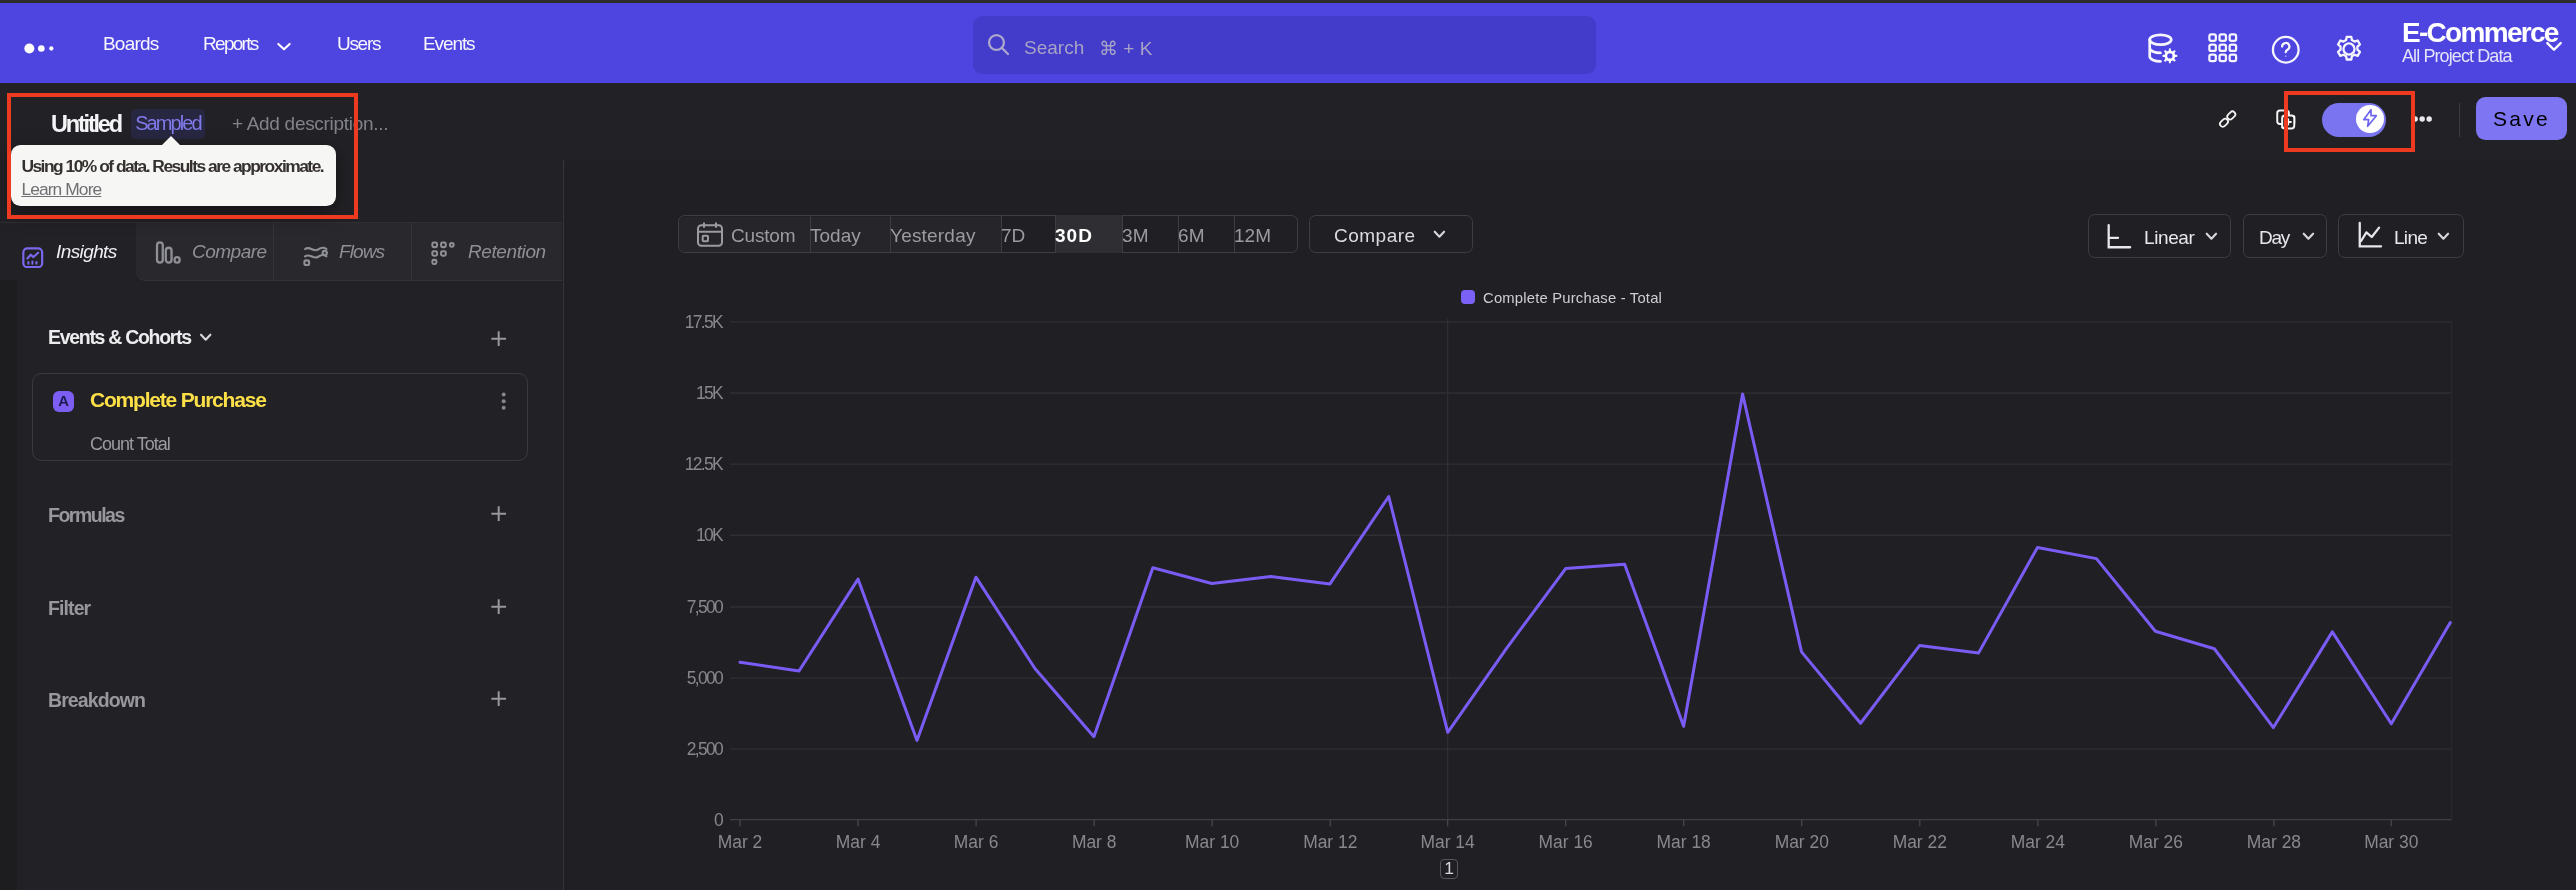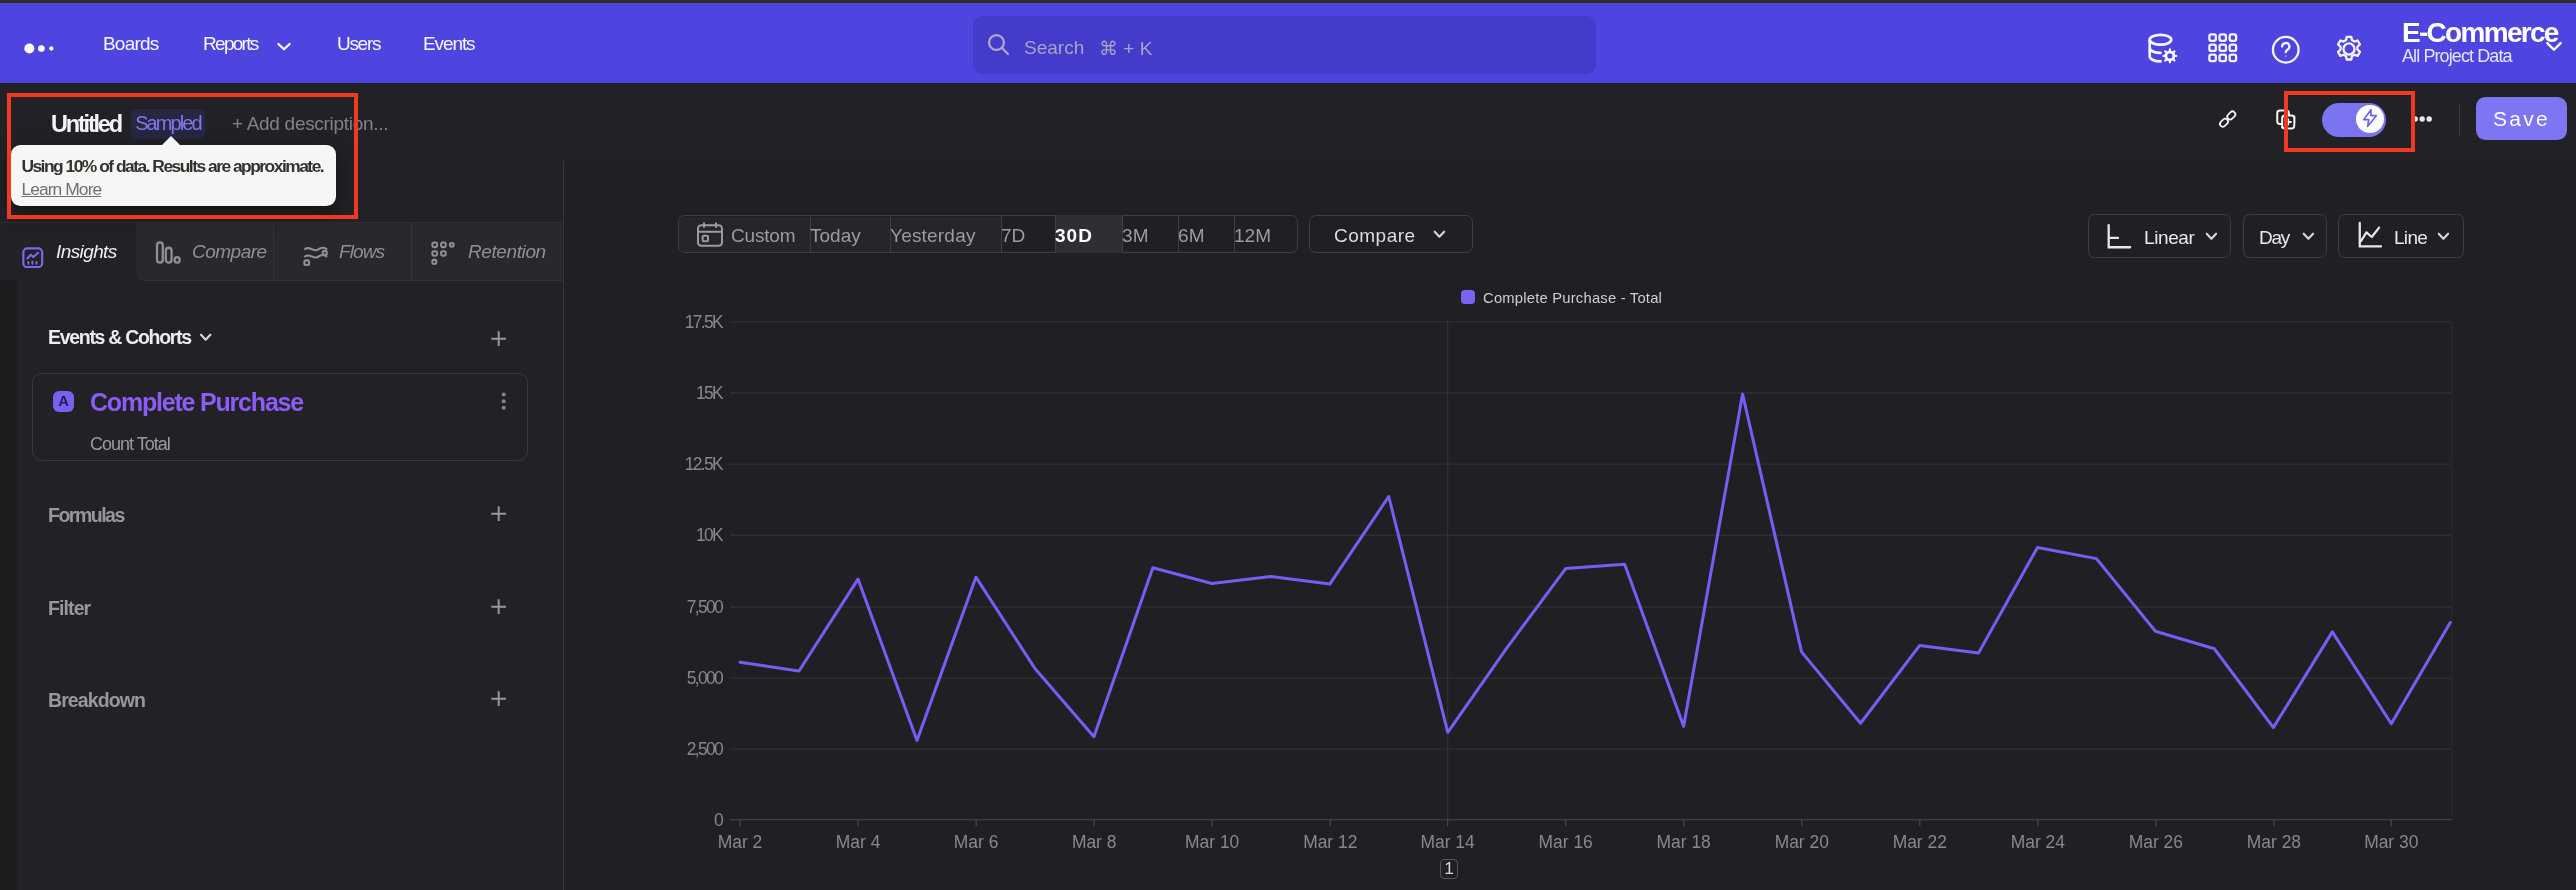--- a/index.html
+++ b/index.html
@@ -15,21 +15,21 @@
   .schint { color:#a7a3c6; font-size:19px; top:34px; }
   .ticon { stroke:rgba(255,255,255,0.95); fill:none; stroke-width:3.4; stroke-linecap:round; stroke-linejoin:round; }
   
   #titlebar { left:0; top:83px; width:2576px; height:78px; background:#222226;
     border-bottom:1.3px solid #2e2e33; }
   #sampled { left:131px; top:26px; width:74px; height:29.5px; background:#282742;
     border-radius:5.4px; color:#8079ea; font-size:20px; letter-spacing:-1.9px; text-align:center; line-height:29.5px; }
   #toggle { left:2322px; top:19.5px; width:64px; height:34px; border-radius:17px; background:#7b74f0; }
   #knob { left:2356px; top:22px; width:28px; height:28px; border-radius:50%; background:#fff; }
   #savebtn { left:2476px; top:14px; width:91px; height:43px; border-radius:9.4px; background:#7d75f1;
-    color:#ffffff; font-size:21px; letter-spacing:2.3px; text-align:center; line-height:43px; }
+    color:#000000; font-size:21px; letter-spacing:2.3px; text-align:center; line-height:43px; }
   .reda { border:4.7px solid #ee3a20; }
   
   #tip { left:10.7px; top:145px; width:325px; height:61px; background:#f6f6f4; border-radius:9.4px; box-shadow:0 6.7px 20px rgba(0,0,0,0.45);text-align:center; }
   #tiparrow { left:161px; top:136px; width:0; height:0;
     border-left:10px solid transparent; border-right:10px solid transparent;
     border-bottom:10px solid #f6f6f4; }
   
   #sidebar { left:0; top:160px; width:564px; height:730px; background:#222226;
     border-right:1.3px solid #35353b; }
   #tabrow { left:0; top:62px; width:562px; height:58px; border-top:1.3px solid #2e2e33;font-style:italic; }
@@ -182,21 +182,21 @@
   </div>
   <div class="abs sbhead" style="left:48px;top:166px;color:#ececef;letter-spacing:-1.3px">Events &amp; Cohorts</div>
   <svg class="abs chev" style="left:199px;top:172px" width="13.4" height="10.7" viewBox="0 0 20 16">
       <path d="M3 4 L10 11.5 L17 4"></path>
     </svg>
   <svg class="plus" style="left:490px;top:170px" width="17.4" height="17.4" viewBox="0 0 26 26">
       <path d="M13 2 V24 M2 13 H24"></path>
     </svg>
   <div id="evcard" class="abs"></div>
   <div id="abadge" class="abs">A</div>
-  <div class="abs" style="left:90px;top:228px;color:#8b5cf6;font-size:25px;font-weight:bold;letter-spacing:-1.2px">Complete Purchase</div>
+  <div class="abs" style="left:90px;top:228px;color:#fde047;font-size:21px;font-weight:bold;letter-spacing:-1.2px">Complete Purchase</div>
   <div class="abs" style="left:90px;top:274px;color:#9a9aa0;font-size:18px;letter-spacing:-1px">Count Total</div>
   <svg class="abs" style="left:501px;top:232px" width="6.7" height="19" viewBox="0 0 10 28">
     <circle cx="4" cy="3.5" r="3" fill="#85858b"></circle>
       <circle cx="4" cy="13.5" r="3" fill="#85858b"></circle>
       <circle cx="4" cy="23.2" r="3" fill="#85858b"></circle>
   </svg>
   <div class="abs sbhead" style="left:48px;top:344px;letter-spacing:-1.5px">Formulas</div>
   <svg class="plus" style="left:490px;top:345px" width="17.4" height="17.4" viewBox="0 0 26 26">
       <path d="M13 2 V24 M2 13 H24"></path>
     </svg>

